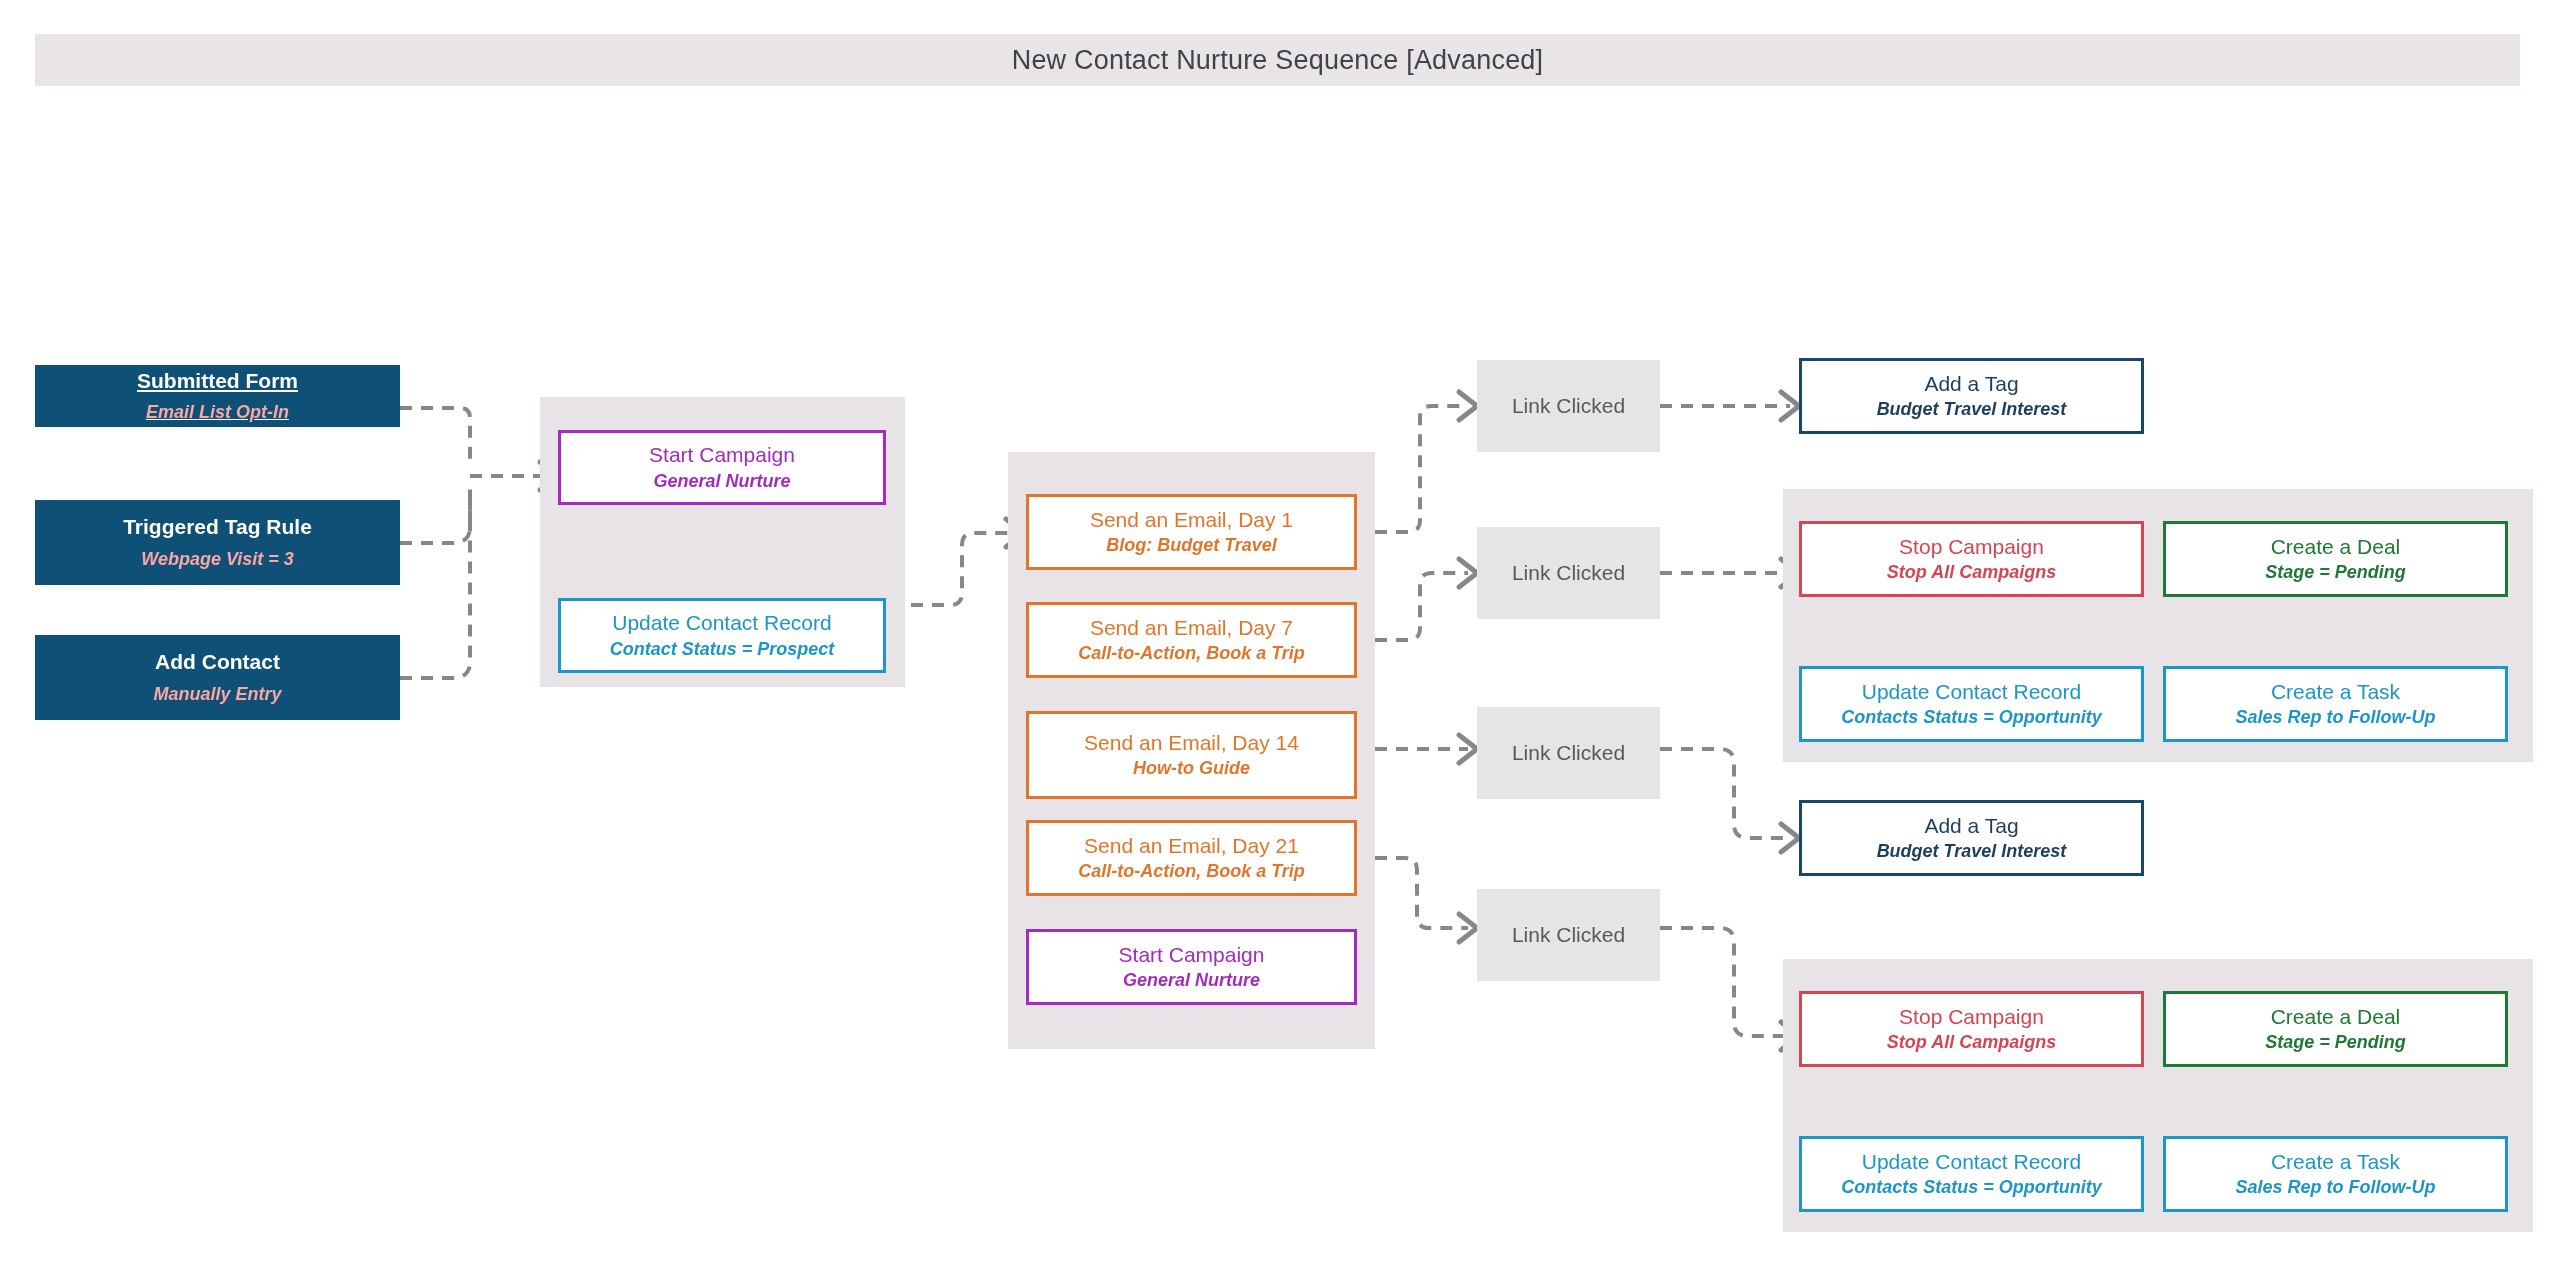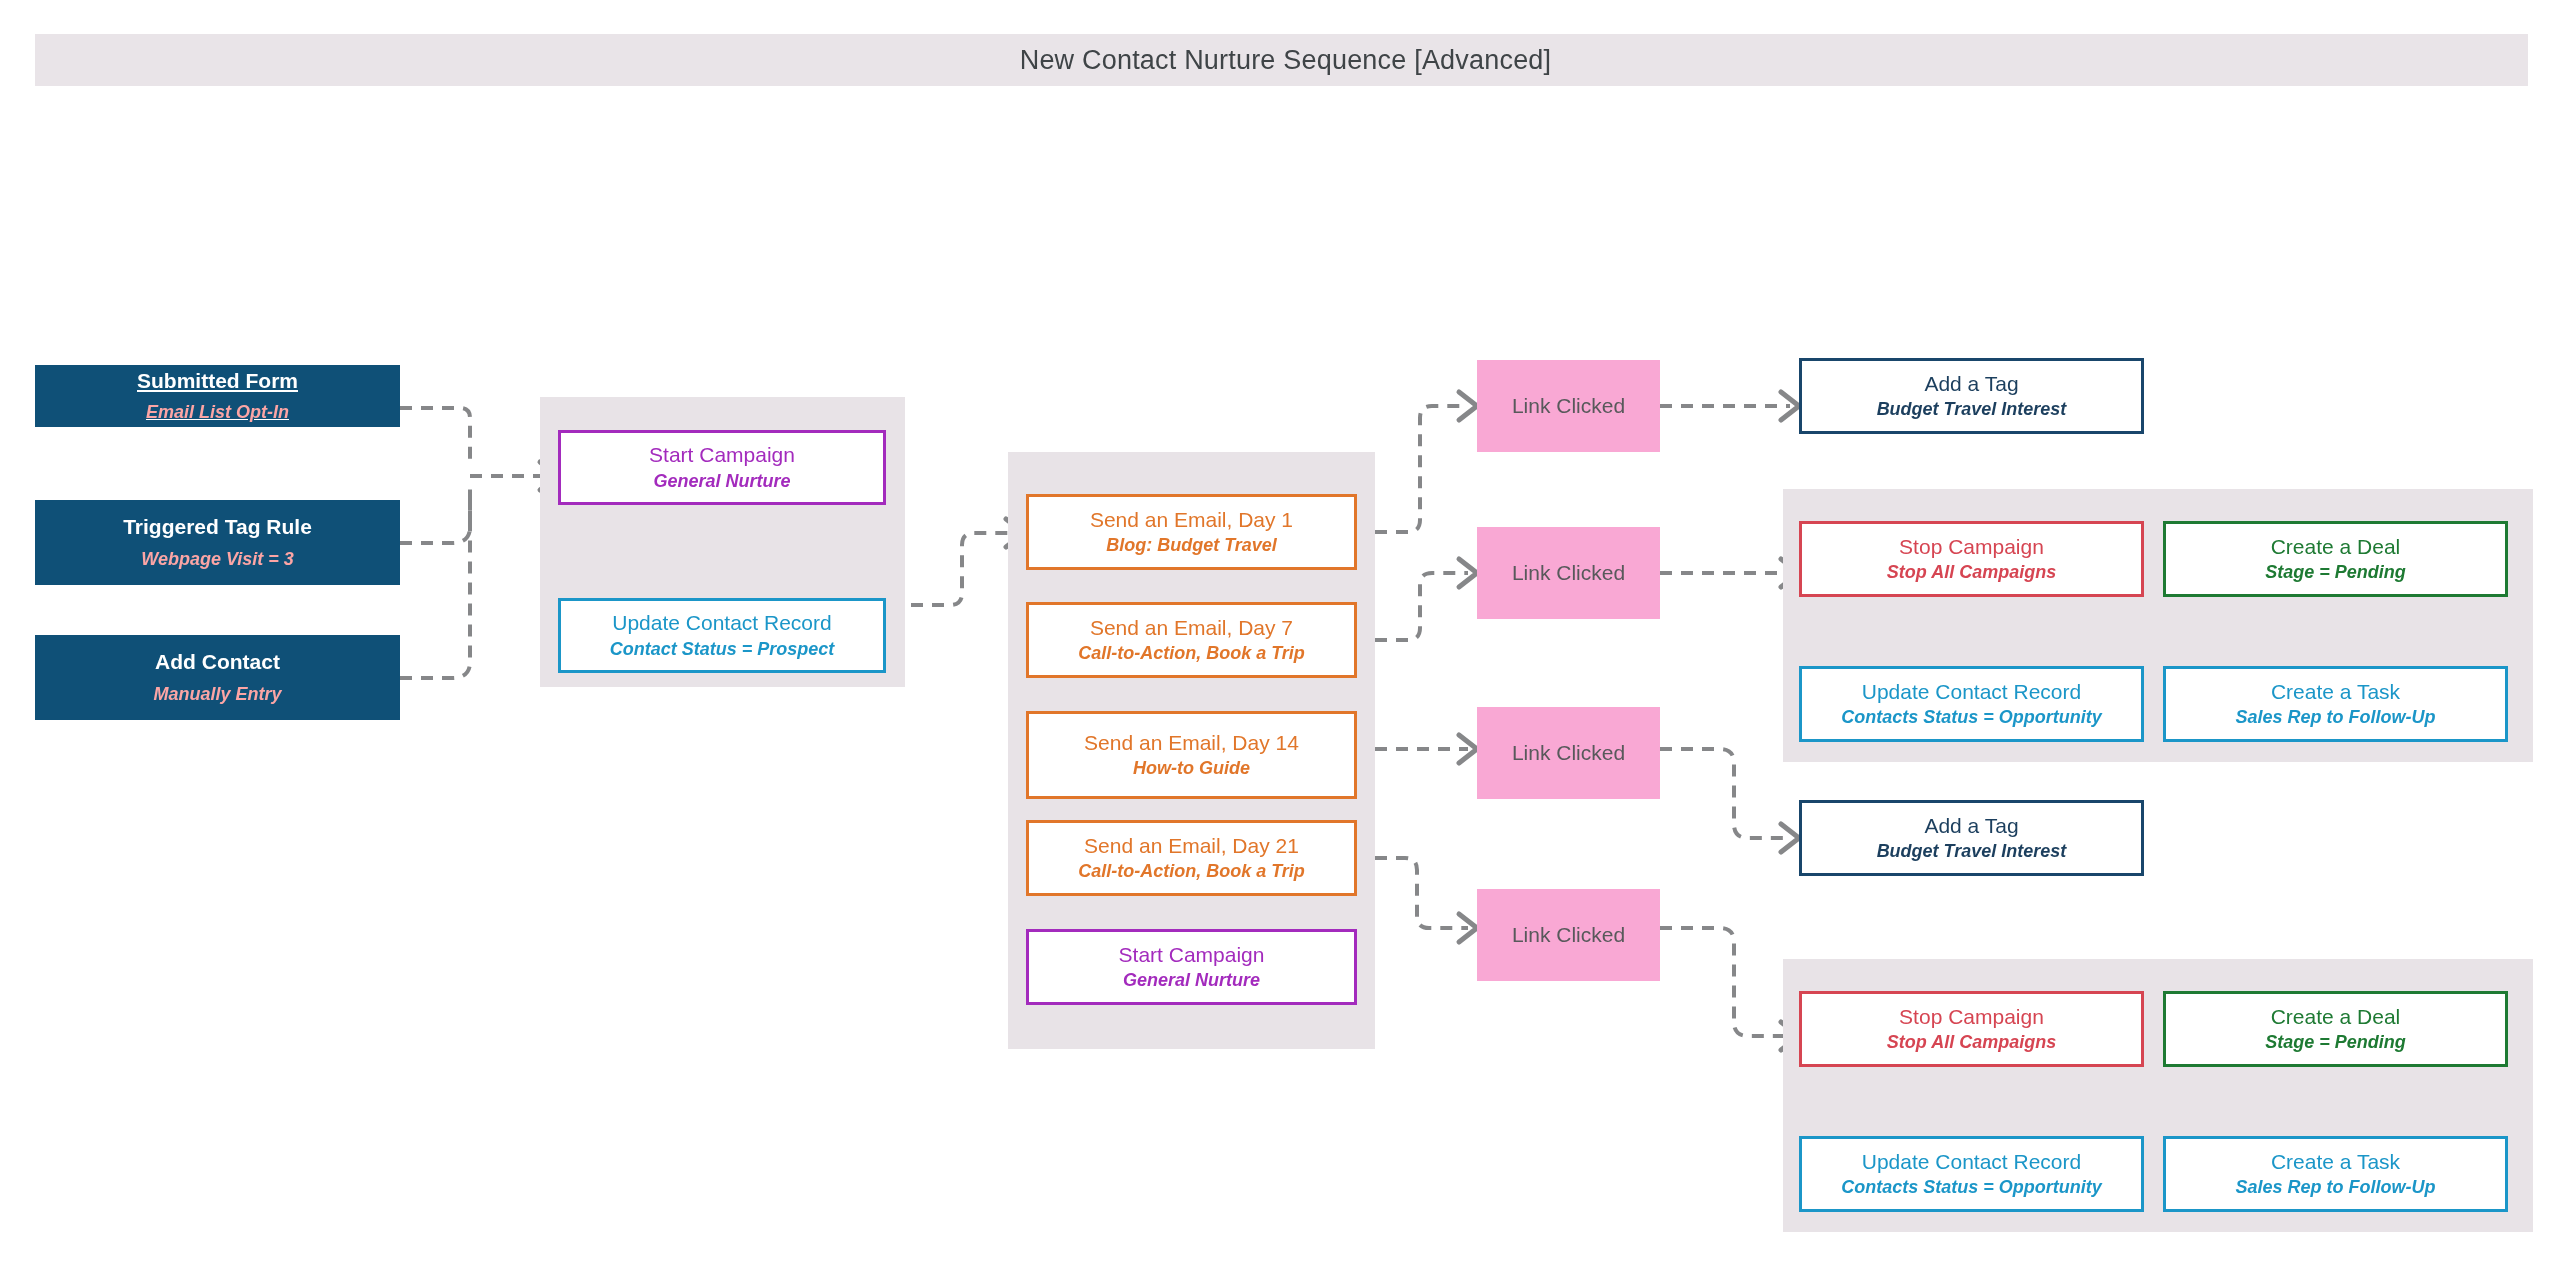--- a/index.html
+++ b/index.html
@@ -23,21 +23,20 @@
   .titlebar {
     position: absolute;
     left: 35px;
     top: 34px;
     width: 2485px;
     height: 52px;
     background: #e9e4e8;
     display: flex;
     align-items: center;
     justify-content: center;
-    padding-left: 8px;
   }
   .titlebar-text {
     font-size: 27px;
     color: #3f4447;
     letter-spacing: 0.2px;
   }
 
   
   .panel {
     position: absolute;
@@ -81,21 +80,21 @@
   .node.outline { border-width: 3px; border-style: solid; }
   .node.purple { border-color: #a32bbd; color: #a32bbd; }
   .node.cyan   { border-color: #1b96c8; color: #1b96c8; margin-top: 36px; }
   .node.orange { border-color: #e1762a; color: #e1762a; }
   .node.navy   { border-color: #19466b; color: #1c3f5e; }
   .node.red    { border-color: #d64552; color: #d64552; }
   .node.green  { border-color: #1e7a33; color: #1e7a33; }
 
   
   .node.chip {
-    background: #f9a8d4;
+    background: #e5e5e5;
     border: none;
     color: #58595b;
     align-items: center;
   }
   .node.chip .title { font-size: 21px; }
 
   
   #wires {
     position: absolute;
     left: 0; top: 0;

